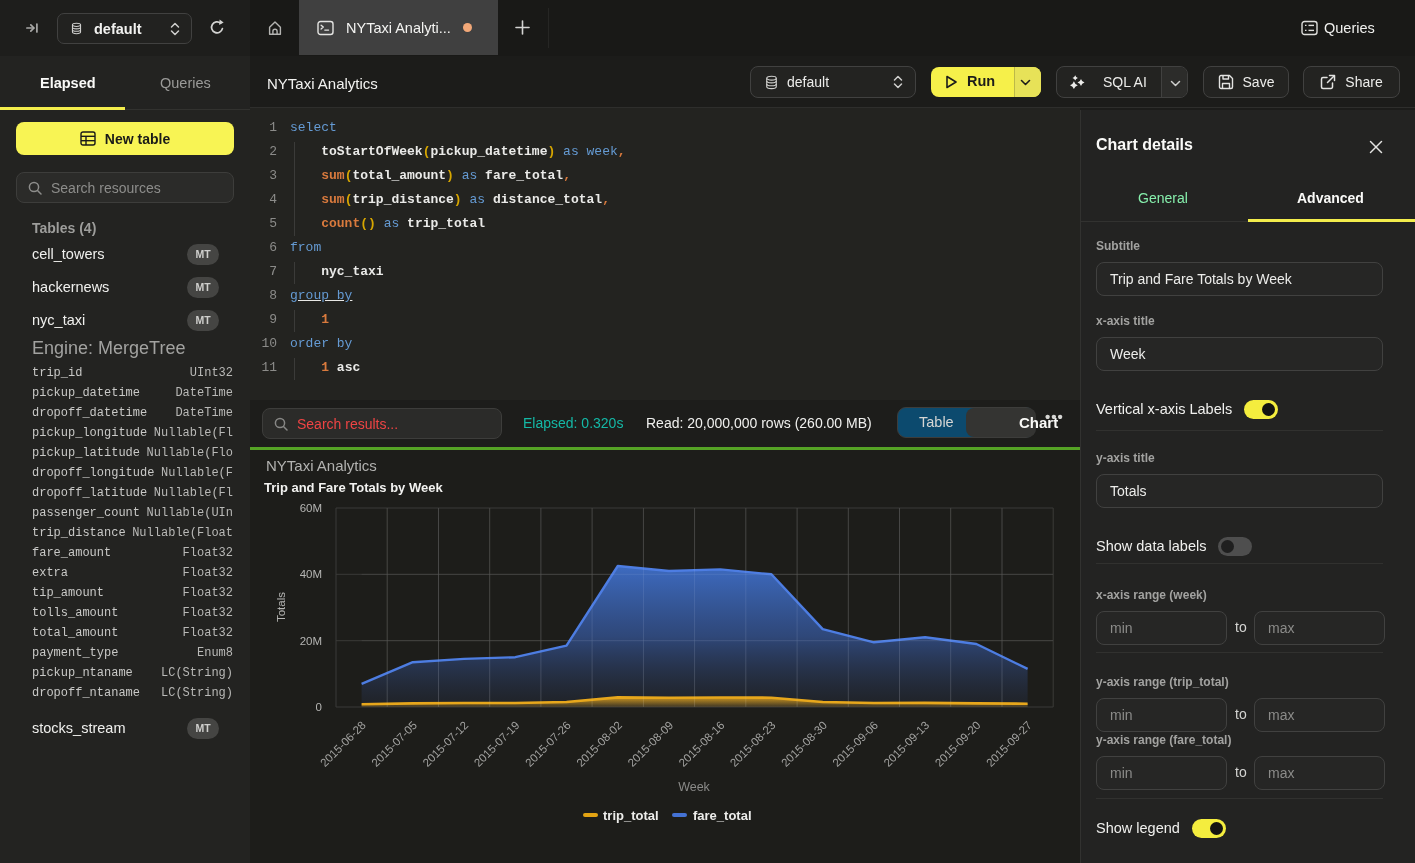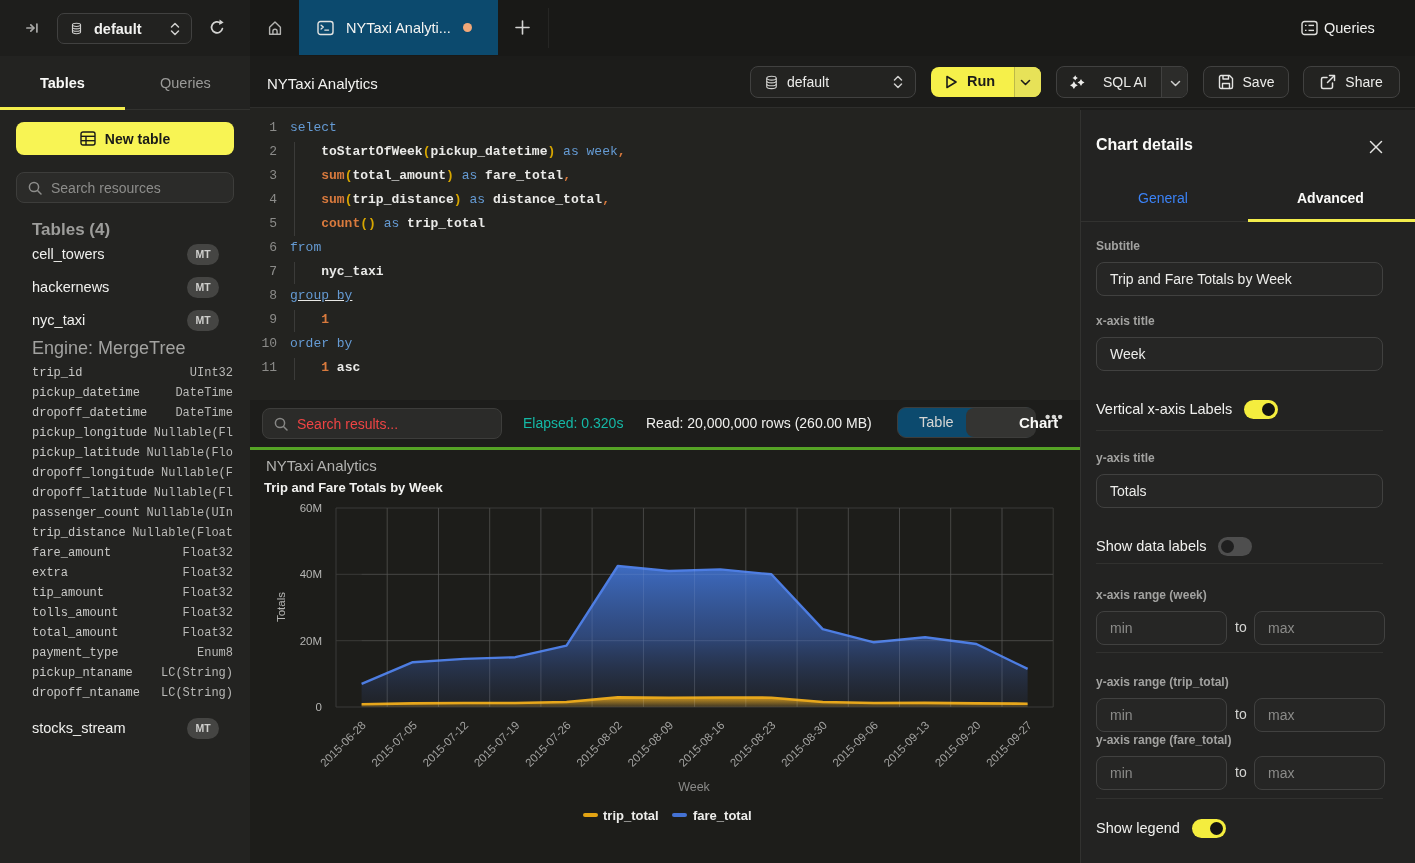--- a/index.html
+++ b/index.html
@@ -3,21 +3,21 @@
 <meta charset="utf-8">
 <style>
 * { margin:0; padding:0; box-sizing:border-box; }
 html,body { width:1415px; height:863px; overflow:hidden; background:#1c1c1a;
   font-family:"Liberation Sans", sans-serif; }
 .abs { position:absolute; }
 svg { display:block; }
 
 #topbar { position:absolute; left:0; top:0; width:1415px; height:56px; background:#1e1e1c; }
 #tabstrip { position:absolute; left:250px; top:0; width:1165px; height:56px; background:#191917; }
-#tab1 { position:absolute; left:49px; top:0; width:199px; height:55px; background:#0c4a6e;
+#tab1 { position:absolute; left:49px; top:0; width:199px; height:55px; background:#404040;
   display:flex; align-items:center; }
 #dbsel { position:absolute; left:57px; top:13px; width:135px; height:31px; border:1px solid #414140;
   border-radius:7px; display:flex; align-items:center; background:#222220; }
 
 #sidebar { position:absolute; left:0; top:56px; width:250px; height:807px; background:#232321; }
 #sidetabs { position:absolute; left:0; top:0; width:250px; height:54px; border-bottom:1px solid #32322f; }
 #sidetabs .yellowline { position:absolute; left:0; top:51px; width:125px; height:3px; background:#f3ed4c; }
 .newtable { position:absolute; left:16px; top:66px; width:218px; height:33px; background:#f8f454;
   border-radius:8px; color:#1a1a18; font-size:14px; font-weight:bold; display:flex;
   align-items:center; justify-content:center; gap:9px; }
@@ -114,41 +114,41 @@
         <line x1="7.5" y1="5.4" x2="13" y2="5.4"></line>
       <line x1="4" y1="10.4" x2="5.5" y2="10.4"></line>
         <line x1="7.5" y1="10.4" x2="13" y2="10.4"></line>
     </svg>
     <span class="abs" style="left:1074px;top:20px;color:#f0f0ee;font-size:14.5px;">Queries</span>
     <div class="abs" style="left:298px;top:8px;width:1px;height:40px;background:#262624;"></div>
   </div>
 </div>
 <div id="sidebar">
   <div id="sidetabs">
-    <span class="abs" style="left:40px;top:19px;font-size:14.5px;font-weight:bold;color:#fafaf8;">Tables</span>
+    <span class="abs" style="left:40px;top:19px;font-size:14.5px;font-weight:bold;color:#fafaf8;">Elapsed</span>
     <span class="abs" style="left:160px;top:19px;font-size:14.5px;color:#9b9b99;">Queries</span>
     <div class="yellowline"></div>
   </div>
   <div class="newtable">
     <svg width="16" height="15" viewBox="0 0 16 15" fill="none" stroke="#1a1a18" stroke-width="1.4">
       <rect x="1" y="1" width="14" height="13" rx="2"></rect>
       <line x1="1" y1="5.3" x2="15" y2="5.3"></line>
         <line x1="1" y1="9.7" x2="15" y2="9.7"></line>
       <line x1="6" y1="5.3" x2="6" y2="14"></line>
     </svg>
     <span>New table</span>
   </div>
   <div class="searchbox">
     <svg width="14" height="14" viewBox="0 0 14 14" fill="none" stroke="#8d8d8b" stroke-width="1.5">
       <circle cx="6" cy="6" r="4.6"></circle>
         <line x1="9.5" y1="9.5" x2="13" y2="13" stroke-linecap="round"></line>
     </svg>
     <span>Search resources</span>
   </div>
-  <span class="abs" style="left:32px;top:164px;font-size:17px;font-weight:bold;color:#9d9d9b;">Tables (4)</span>
+  <span class="abs" style="left:32px;top:164px;font-size:14px;font-weight:bold;color:#9d9d9b;">Tables (4)</span>
   <span class="titem" style="top:190px;">cell_towers</span>
     <span class="mt" style="top:188px;">MT</span>
   <span class="titem" style="top:223px;">hackernews</span>
     <span class="mt" style="top:221px;">MT</span>
   <span class="titem" style="top:256px;">nyc_taxi</span>
     <span class="mt" style="top:254px;">MT</span>
   <span class="abs" style="left:32px;top:282px;font-size:18px;color:#a2a2a0;">Engine: MergeTree</span>
   <div class="col" style="top:310px;">trip_id<span>UInt32</span></div>
   <div class="col" style="top:330px;">pickup_datetime<span>DateTime</span></div>
   <div class="col" style="top:350px;align-items:center;">dropoff_datetime<span>DateTime</span></div>
@@ -361,21 +361,21 @@
     <text x="443" y="370" font-family="Liberation Sans, sans-serif" font-size="13" font-weight="bold" fill="#ededeb">fare_total</text>
   </svg>
 </div>
 <div id="panel">
   <span class="abs" style="left:15px;top:26px;font-size:16px;font-weight:bold;color:#fafaf8;">Chart details</span>
   <svg class="abs" style="left:288px;top:30px" width="14" height="14" viewBox="0 0 14 14" stroke="#e4e4e2" stroke-width="1.5" stroke-linecap="round">
     <line x1="1.5" y1="1.5" x2="12.5" y2="12.5"></line>
       <line x1="12.5" y1="1.5" x2="1.5" y2="12.5"></line>
   </svg>
   <div class="abs" style="left:0;top:60px;width:335px;height:52px;border-bottom:1px solid #323230;">
-    <span class="abs" style="left:57px;top:20px;font-size:14px;color:#3b82f6;">General</span>
+    <span class="abs" style="left:57px;top:20px;font-size:14px;color:#86efac;">General</span>
     <span class="abs" style="left:216px;top:20px;font-size:14px;font-weight:bold;color:#fafaf8;">Advanced</span>
     <div class="abs" style="left:167px;top:49px;width:168px;height:3px;background:#f3ed4c;"></div>
   </div>
   <span class="plabel" style="top:129px;">Subtitle</span>
   <div class="pinput" style="top:152px;">Trip and Fare Totals by Week</div>
   <span class="plabel" style="top:204px;">x-axis title</span>
   <div class="pinput" style="top:227px;">Week</div>
   <span class="ptext" style="top:291px;">Vertical x-axis Labels</span>
   <div class="tgl on" style="left:163px;top:290px;">
       <div class="knob"></div>

